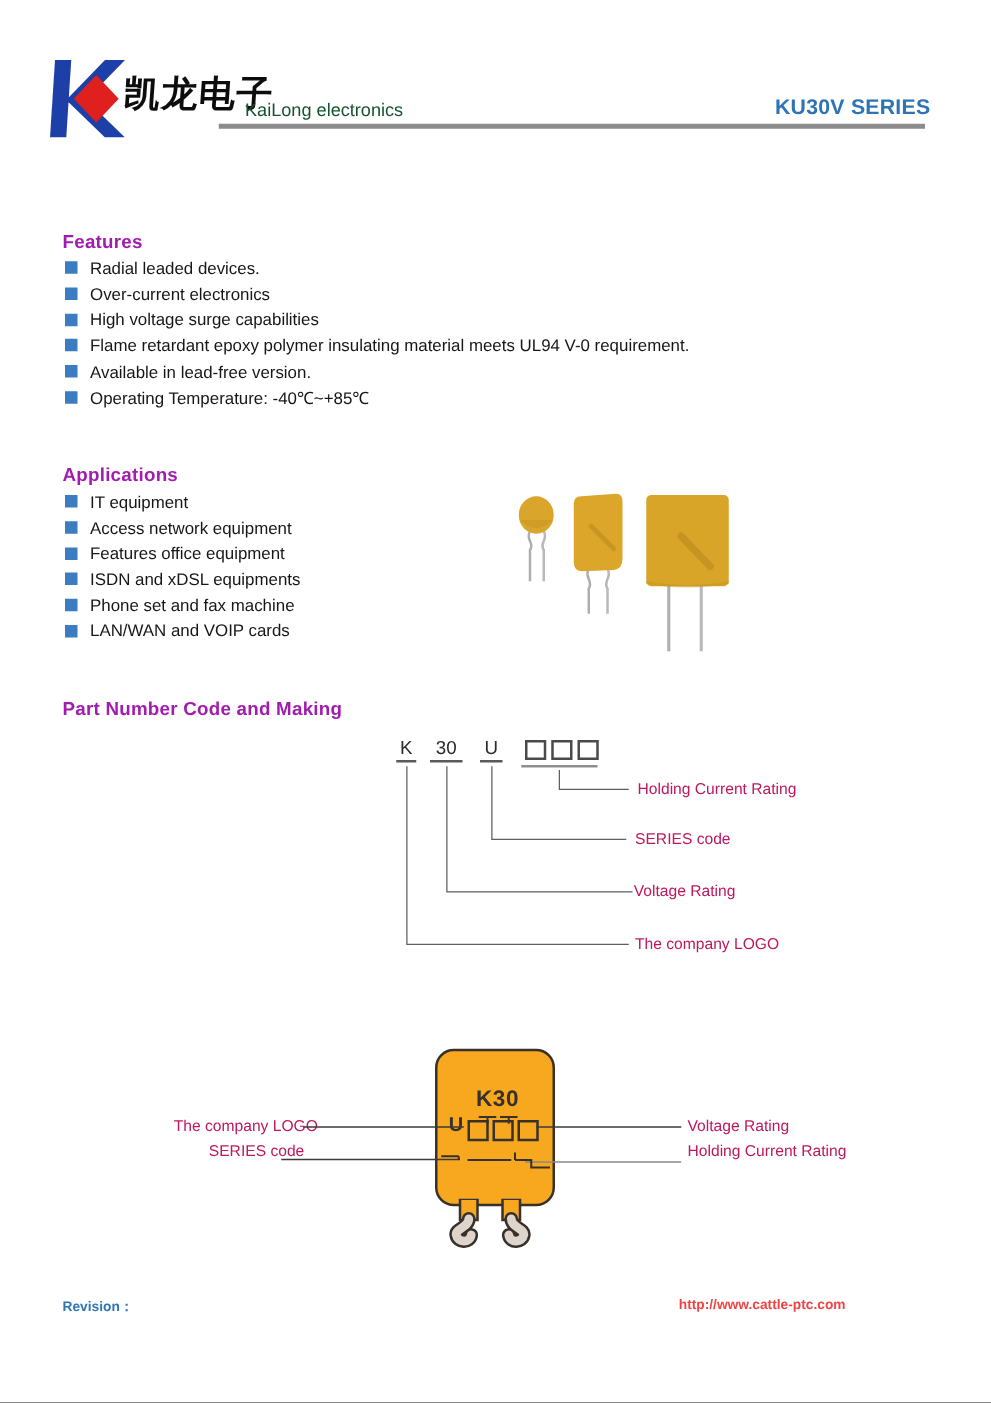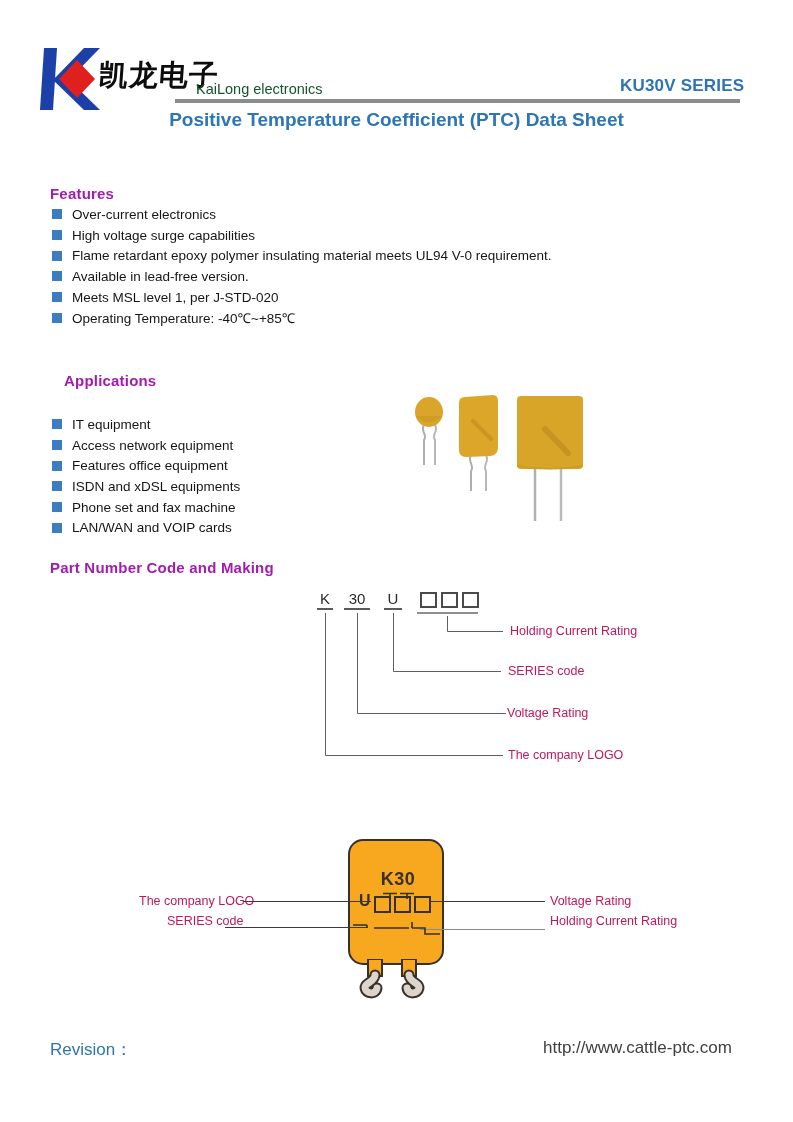--- a/index.html
+++ b/index.html
@@ -25,74 +25,73 @@
   .sq{display:inline-block;width:13px;height:12px;border:2px solid #4a4a4a;margin-right:4px;
       vertical-align:top;background:transparent;}
   .sq-underline{height:2px;background:#8f8f8f;}
   .dlabel{font-size:12.5px;color:#be185d;white-space:nowrap;}
   
   .device-body{background:#f7a81f;border:2.5px solid #38302a;border-radius:15px;}
   .dev-k30{font-size:18px;font-weight:600;color:#38302a;letter-spacing:.5px;text-align:center;}
   .dev-u{font-size:16px;font-weight:bold;color:#38302a;}
   .dev-sq{position:absolute;width:13px;height:13px;border:2px solid #38302a;}
   
-  .footer-text{font-size:17px;color:#2e75b6;}
-  a.footer-link{color:#404040;text-decoration:none;}
+  .footer-text{font-size:11px;color:#2e75b6;font-weight:bold;}
+  a.footer-link{color:#ef4444;text-decoration:none;}
   svg{display:block;}
   .overlay{pointer-events:none;}
 </style>
 </head>
 <body>
 
 <div class="page">
 
   <div class="abs" style="left:40px;top:48px;">
     <svg width="62" height="62" viewBox="0 0 62 62">
       <polygon points="12,33 44,0 60,0 24,37" fill="#1c3fa8"></polygon>
       <polygon points="24,27 60,62 44,62 12,31" fill="#1c3fa8"></polygon>
       <polygon points="4,0 17,0 13,62 0,62" fill="#1c3fa8"></polygon>
       <polygon points="37,12 55,31 37,50 19,31" fill="#e01f1f"></polygon>
     </svg>
   </div>
   <div class="abs cn-logo-text" style="left:99px;top:56px;">凯龙电子</div>
   <div class="abs company" style="left:196px;top:81px;">KaiLong electronics</div>
   <div class="abs series" style="left:620px;top:76px;">KU30V SERIES</div>
   <div class="abs hdr-rule" style="left:175px;top:99px;width:565px;"></div>
-  <div class="abs doc-title" style="left:0;top:109px;">Positive Temperature Coefficient (PTC) Data Sheet</div>
 
   <div class="abs sec-head" style="left:50px;top:185px;">Features</div>
   <div class="abs" style="left:52px;top:204px;">
     <div class="row">
         <span class="bullet"></span>
+        <span class="li-text">Radial leaded devices.</span>
+      </div>
+    <div class="row">
+        <span class="bullet"></span>
         <span class="li-text">Over-current electronics</span>
       </div>
     <div class="row">
         <span class="bullet"></span>
         <span class="li-text">High voltage surge capabilities</span>
       </div>
     <div class="row">
         <span class="bullet"></span>
         <span class="li-text">Flame retardant epoxy polymer insulating material meets UL94 V-0 requirement.</span>
       </div>
     <div class="row">
         <span class="bullet"></span>
         <span class="li-text">Available in lead-free version.</span>
       </div>
     <div class="row">
         <span class="bullet"></span>
-        <span class="li-text">Meets MSL level 1, per J-STD-020</span>
-      </div>
-    <div class="row">
-        <span class="bullet"></span>
         <span class="li-text">Operating Temperature: -40℃~+85℃</span>
       </div>
   </div>
 
-  <div class="abs sec-head" style="left:50px;top:372px;margin-left:14px;">Applications</div>
-  <div class="abs" style="left:52px;top:414px;">
+  <div class="abs sec-head" style="left:50px;top:372px;">Applications</div>
+  <div class="abs" style="left:52px;top:391px;">
     <div class="row">
         <span class="bullet"></span>
         <span class="li-text">IT equipment</span>
       </div>
     <div class="row">
         <span class="bullet"></span>
         <span class="li-text">Access network equipment</span>
       </div>
     <div class="row">
         <span class="bullet"></span>

